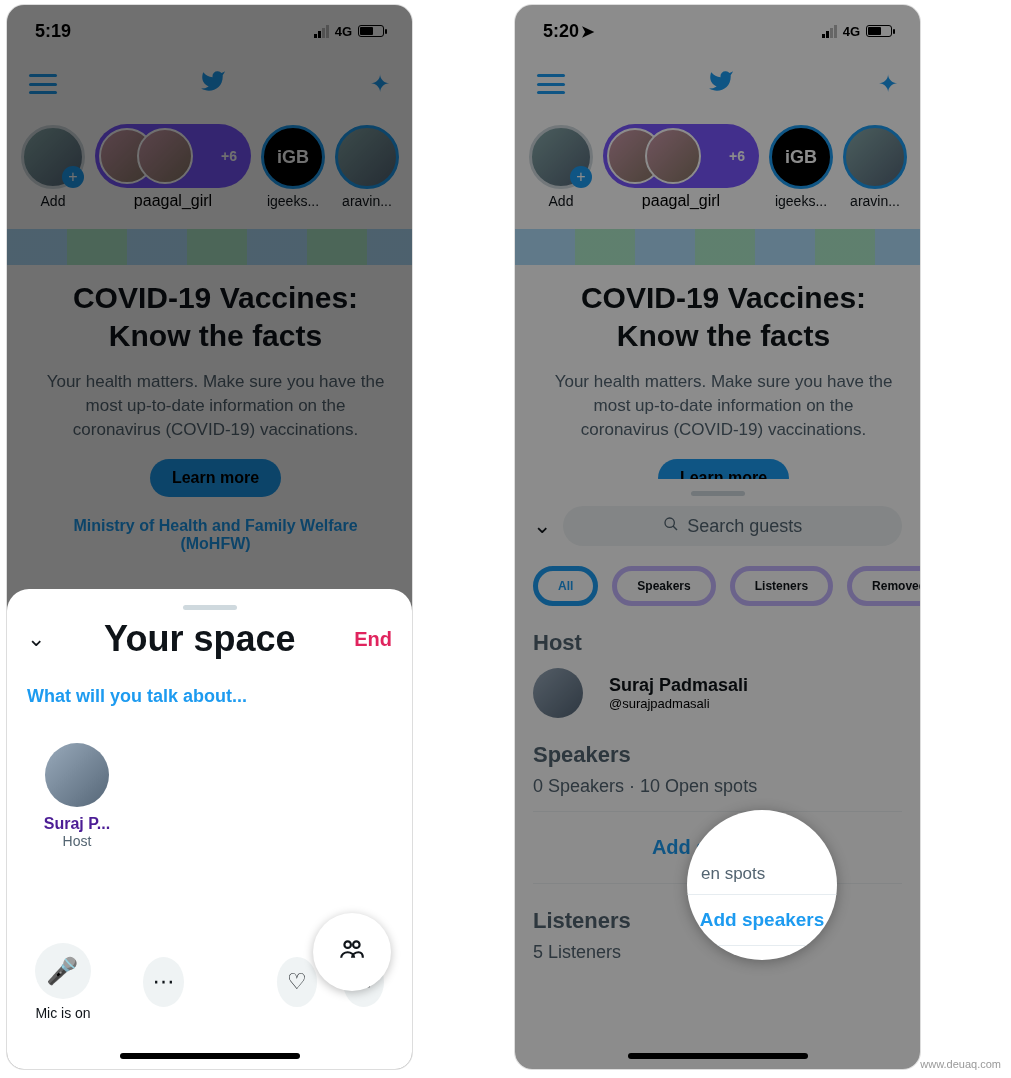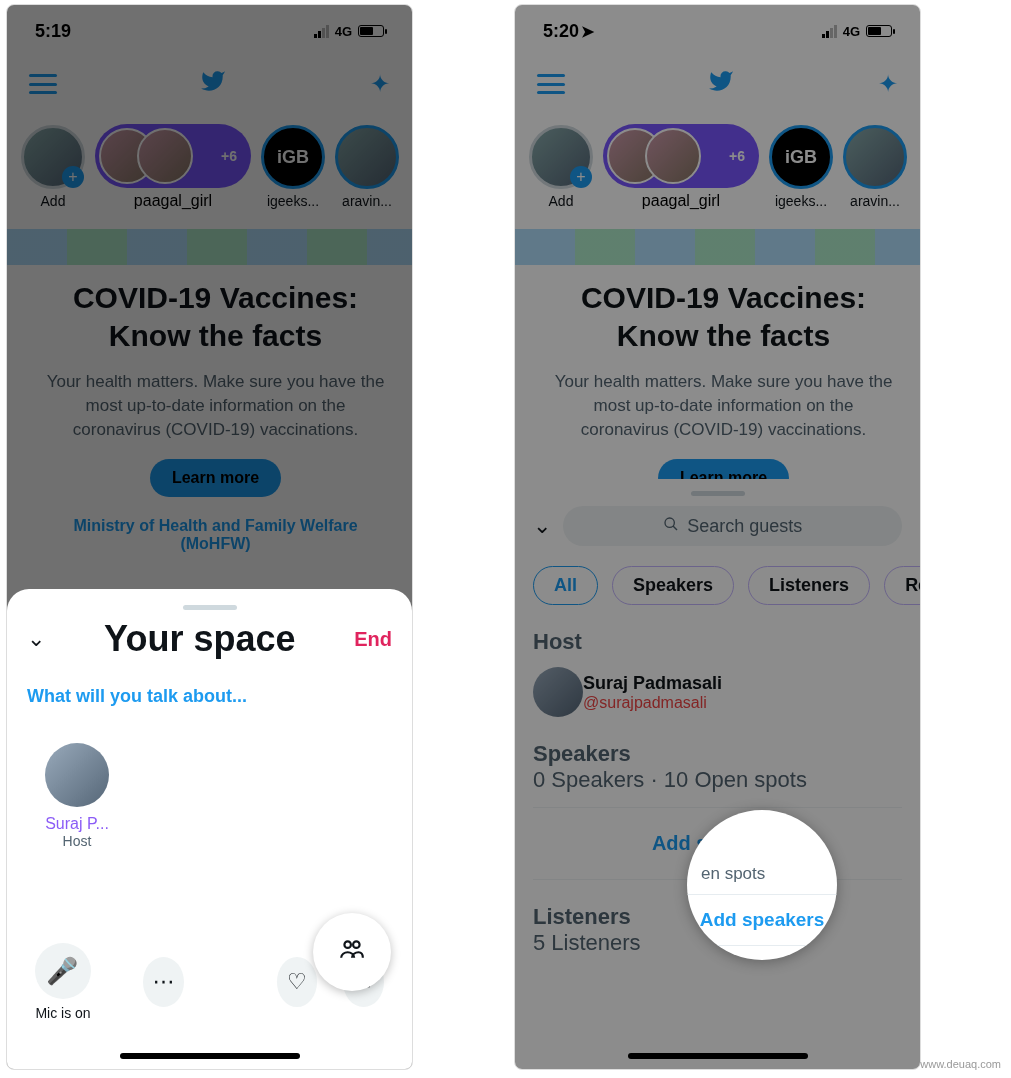--- a/index.html
+++ b/index.html
@@ -18,21 +18,21 @@
     font-size: 11px;
     color: #999;
     z-index: 500;
   }
   .phone {
     position: absolute;
     top: 4px;
     width: 407px;
     height: 1066px;
     background: #fff;
-    border-radius: 8px;
+    border-radius: 18px;
     overflow: hidden;
     border: 1px solid #ddd;
   }
   .phone-left { left: 6px; }
   .phone-right { left: 514px; }
 
   
   .dim {
     position: absolute;
     inset: 0;
@@ -132,21 +132,21 @@
     padding: 16px 20px 30px;
   }
   .sheet-left .handle { width:54px; height:5px; background:#cfd9de; border-radius:3px; margin:0 auto 8px; }
   .sheet-left .hdr { display:flex; align-items:center; justify-content:space-between; }
   .chev { font-size:22px; color:#0f1419; }
   .sheet-left .title { font-size:36px; font-weight:800; color:#0f1419; text-align:center; flex:1; }
   .end { color:#e0245e; font-weight:700; font-size:20px; }
   .prompt { color:#1d9bf0; text-align:left; font-weight:600; font-size:18px; margin-top:26px; }
   .hostcard { margin-top:36px; text-align:center; width:100px; }
   .hostcard .hv { width:64px; height:64px; border-radius:50%; background:linear-gradient(135deg,#9ab,#567); margin:0 auto 8px; }
-  .hostcard .nm { font-size:16px; font-weight:400; color:#8b5cf6; white-space:nowrap; overflow:hidden; text-overflow:ellipsis; }
+  .hostcard .nm { font-size:16px; font-weight:700; color:#4c1d95; white-space:nowrap; overflow:hidden; text-overflow:ellipsis; }
   .hostcard .role { font-size:14px; color:#536471; }
 
   .controls { position:absolute; bottom:48px; left:0; right:0; display:flex; align-items:center; padding:0 28px; gap:26px; }
   .mic { text-align:center; }
   .mic .circ { width:56px; height:56px; border-radius:50%; background:#eff3f4; display:flex; align-items:center; justify-content:center; color:#7856ff; font-size:26px; margin:0 auto 6px; }
   .mic .lbl { font-size:14px; color:#0f1419; }
   .spacer { flex:1; }
   .ibtn { width:50px; height:50px; border-radius:50%; background:#eff3f4; display:flex; align-items:center; justify-content:center; color:#0f1419; font-size:22px; }
 
   
@@ -170,29 +170,29 @@
     border-top-right-radius: 22px;
     z-index: 60;
     padding: 12px 18px 30px;
     color:#0f1419;
   }
   .sheet-right .handle { width:54px; height:5px; background:#cfd9de; border-radius:3px; margin:0 auto 10px; }
   .searchrow { display:flex; align-items:center; gap:12px; }
   .searchrow .chev { font-size:22px; }
   .searchbox { flex:1; background:#eff3f4; border-radius:999px; height:40px; display:flex; align-items:center; justify-content:center; color:#536471; font-size:18px; gap:8px; }
   .chips { display:flex; gap:14px; margin-top:20px; }
-  .chip { border:1px solid #c4b5fd; border-radius:999px; padding:8px 20px; font-size:18px; font-weight:700; color:#0f1419; }
+  .chip { border:5px solid #c4b5fd; border-radius:999px; padding:8px 20px; font-size:12px; font-weight:700; color:#0f1419; }
   .chip.active { color:#1d9bf0; border-color:#1d9bf0; }
   .sec { margin-top:24px; }
   .sec h3 { font-size:22px; font-weight:800; color:#536471; }
-  .hostrow { display:flex; align-items:center; gap:0; margin-top:12px; }
+  .hostrow { display:flex; align-items:center; gap:26px; margin-top:12px; }
   .hostrow .av2 { width:50px; height:50px; border-radius:50%; background:linear-gradient(135deg,#9ab,#567); }
   .hostrow .nm { font-size:18px; font-weight:800; }
-  .hostrow .hn { font-size:16px; color:#ef4444; }
-  .subline { color:#536471; font-size:22px; }
+  .hostrow .hn { font-size:13px; color:#000000; }
+  .subline { color:#536471; font-size:18px; margin-top:8px; }
   .divider { height:1px; background:#eff3f4; margin:14px 0; }
   .addspk { color:#1d9bf0; font-size:20px; font-weight:600; text-align:center; padding:10px 0; }
 
   
   .dim-top {
     position:absolute; inset:0;
     background: rgba(0,0,0,0.45);
     z-index: 120;
     pointer-events:none;
   }

